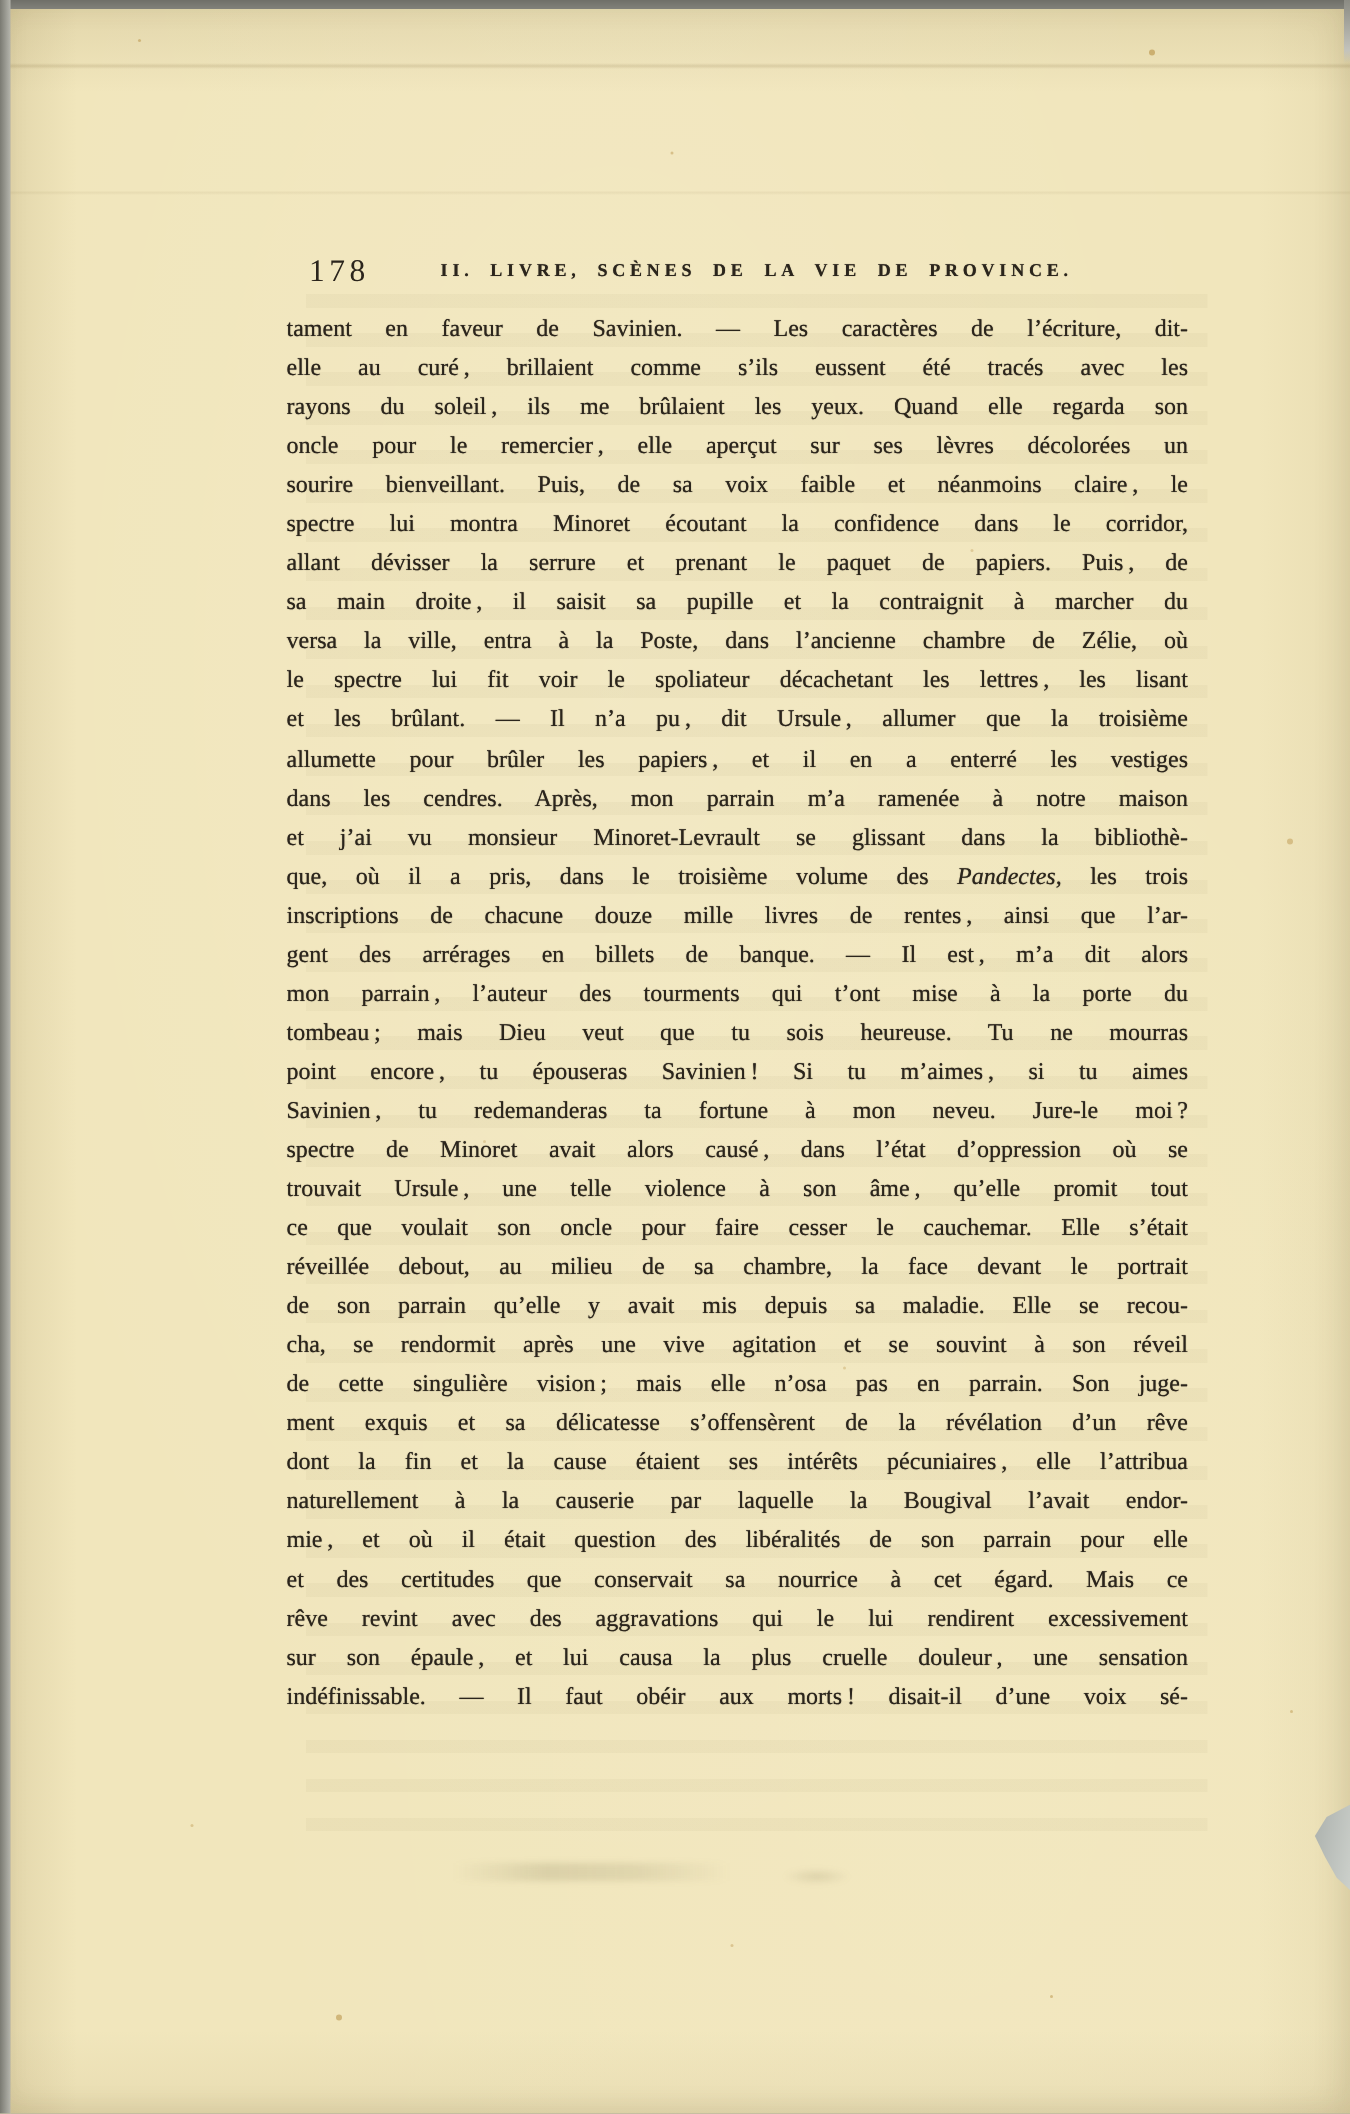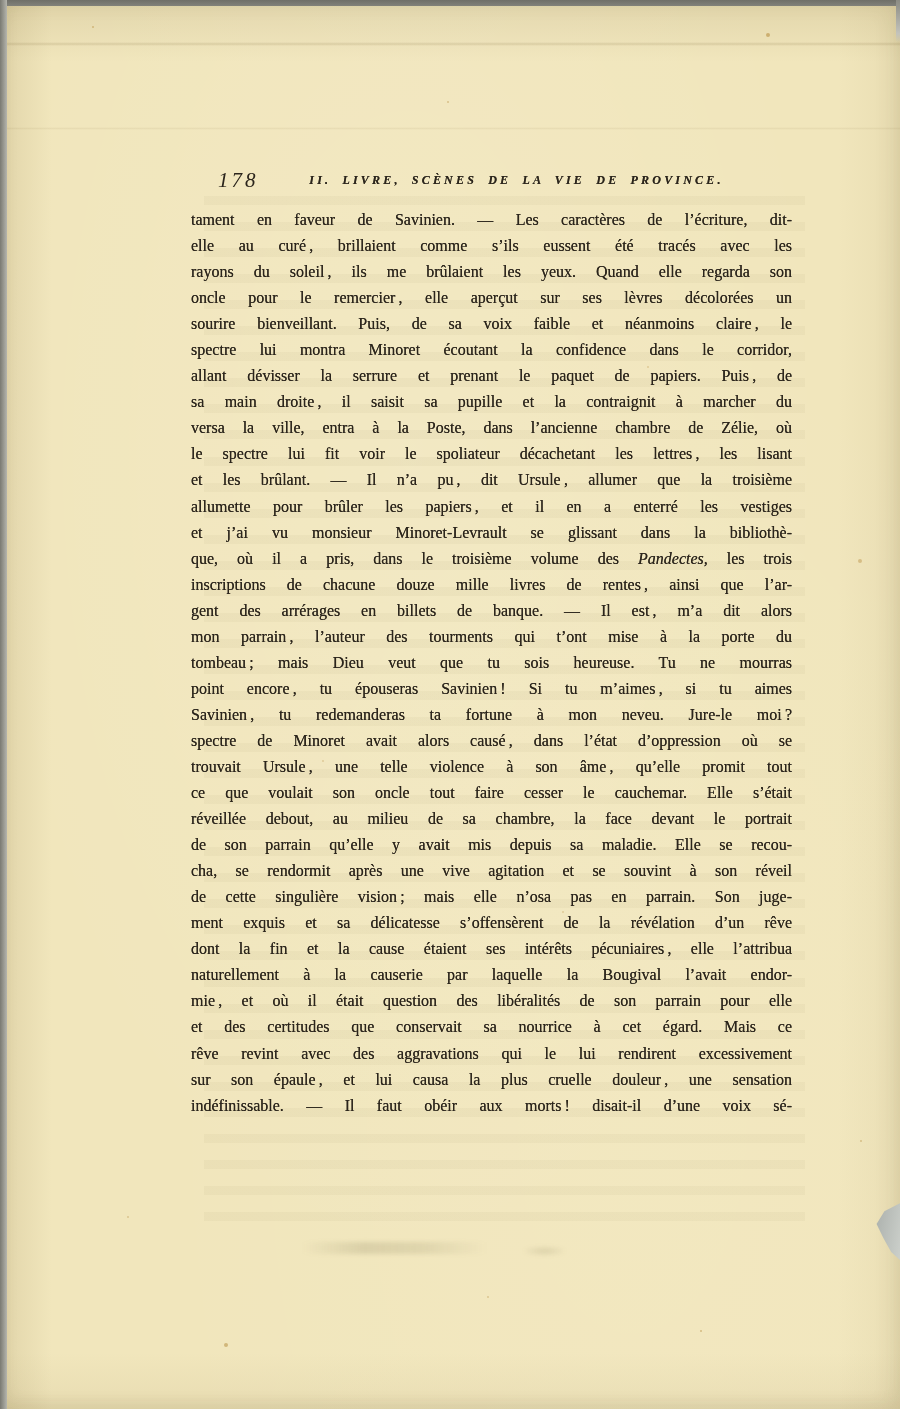--- a/index.html
+++ b/index.html
@@ -50,21 +50,21 @@
       853px 1134px 0 0 rgba(178,136,56,0.40),
       315px 754px 0 0 rgba(178,136,56,0.30),
       555px 905px 0 0 rgba(178,136,56,0.30),
       120px 1210px 0 0 rgba(178,136,56,0.35),
       640px 360px 0 0 rgba(178,136,56,0.30),
       480px 1290px 0 0 rgba(178,136,56,0.35);}
   .showthrough{position:absolute;left:197px;top:190px;width:601px;height:1040px;
     background:repeating-linear-gradient(to bottom,
       rgba(122,110,64,0.05) 0 9px, transparent 9px 26.05px);
     pointer-events:none;}
-  .header{position:absolute;left:209px;top:162px;width:601px;height:30px;color:var(--ink);font-style:italic;}
+  .header{position:absolute;left:197px;top:162px;width:601px;height:30px;color:var(--ink);}
   .pagenum{position:absolute;left:2px;top:0;font-size:21px;letter-spacing:3px;
     font-weight:400;}
   .running{display:block;text-align:center;padding-top:5px;font-size:12px;
     font-weight:700;letter-spacing:3.2px;word-spacing:5px;
     text-shadow:0 0 .5px rgba(43,37,28,.8);}
   .body-text{position:absolute;left:184px;top:201px;width:601px;color:var(--ink);
     font-size:16px;text-shadow:0 0 .6px rgba(40,33,24,.85);}
   .line{height:26.05px;line-height:26.05px;overflow:hidden;
     text-align:justify;text-align-last:justify;white-space:normal;}
   .it{font-style:italic;}
@@ -103,31 +103,32 @@
         <div class="line"><span>rayons du soleil , ils me brûlaient les yeux. Quand elle regarda son</span></div>
         <div class="line"><span>oncle pour le remercier , elle aperçut sur ses lèvres décolorées un</span></div>
         <div class="line"><span>sourire bienveillant. Puis, de sa voix faible et néanmoins claire , le</span></div>
         <div class="line"><span>spectre lui montra Minoret écoutant la confidence dans le corridor,</span></div>
         <div class="line"><span>allant dévisser la serrure et prenant le paquet de papiers. Puis , de</span></div>
         <div class="line"><span>sa main droite , il saisit sa pupille et la contraignit à marcher du</span></div>
         <div class="line"><span>versa la ville, entra à la Poste, dans l’ancienne chambre de Zélie, où</span></div>
         <div class="line"><span>le spectre lui fit voir le spoliateur décachetant les lettres , les lisant</span></div>
         <div class="line"><span>et les brûlant. — Il n’a pu , dit Ursule , allumer que la troisième</span></div>
         <div class="line"><span>allumette pour brûler les papiers , et il en a enterré les vestiges</span></div>
+        <div class="line"><span>dans les cendres. Après, mon parrain m’a ramenée à notre maison</span></div>
         <div class="line"><span>et j’ai vu monsieur Minoret-Levrault se glissant dans la bibliothè-</span></div>
         <div class="line"><span>que, où il a pris, dans le troisième volume des </span><span class="it">Pandectes,</span><span> les trois</span></div>
         <div class="line"><span>inscriptions de chacune douze mille livres de rentes , ainsi que l’ar-</span></div>
         <div class="line"><span>gent des arrérages en billets de banque. — Il est , m’a dit alors</span></div>
         <div class="line"><span>mon parrain , l’auteur des tourments qui t’ont mise à la porte du</span></div>
         <div class="line"><span>tombeau ; mais Dieu veut que tu sois heureuse. Tu ne mourras</span></div>
         <div class="line"><span>point encore , tu épouseras Savinien ! Si tu m’aimes , si tu aimes</span></div>
         <div class="line"><span>Savinien , tu redemanderas ta fortune à mon neveu. Jure-le moi ?</span></div>
         <div class="line"><span>spectre de Minoret avait alors causé , dans l’état d’oppression où se</span></div>
         <div class="line"><span>trouvait Ursule , une telle violence à son âme , qu’elle promit tout</span></div>
-        <div class="line"><span>ce que voulait son oncle tout faire cesser le cauchemar. Elle s’était</span></div>
+        <div class="line"><span>ce que voulait son oncle pour faire cesser le cauchemar. Elle s’était</span></div>
         <div class="line"><span>réveillée debout, au milieu de sa chambre, la face devant le portrait</span></div>
         <div class="line"><span>de son parrain qu’elle y avait mis depuis sa maladie. Elle se recou-</span></div>
         <div class="line"><span>cha, se rendormit après une vive agitation et se souvint à son réveil</span></div>
         <div class="line"><span>de cette singulière vision ; mais elle n’osa pas en parrain. Son juge-</span></div>
         <div class="line"><span>ment exquis et sa délicatesse s’offensèrent de la révélation d’un rêve</span></div>
         <div class="line"><span>dont la fin et la cause étaient ses intérêts pécuniaires , elle l’attribua</span></div>
         <div class="line"><span>naturellement à la causerie par laquelle la Bougival l’avait endor-</span></div>
         <div class="line"><span>mie , et où il était question des libéralités de son parrain pour elle</span></div>
         <div class="line"><span>et des certitudes que conservait sa nourrice à cet égard. Mais ce</span></div>
         <div class="line"><span>rêve revint avec des aggravations qui le lui rendirent excessivement</span></div>

